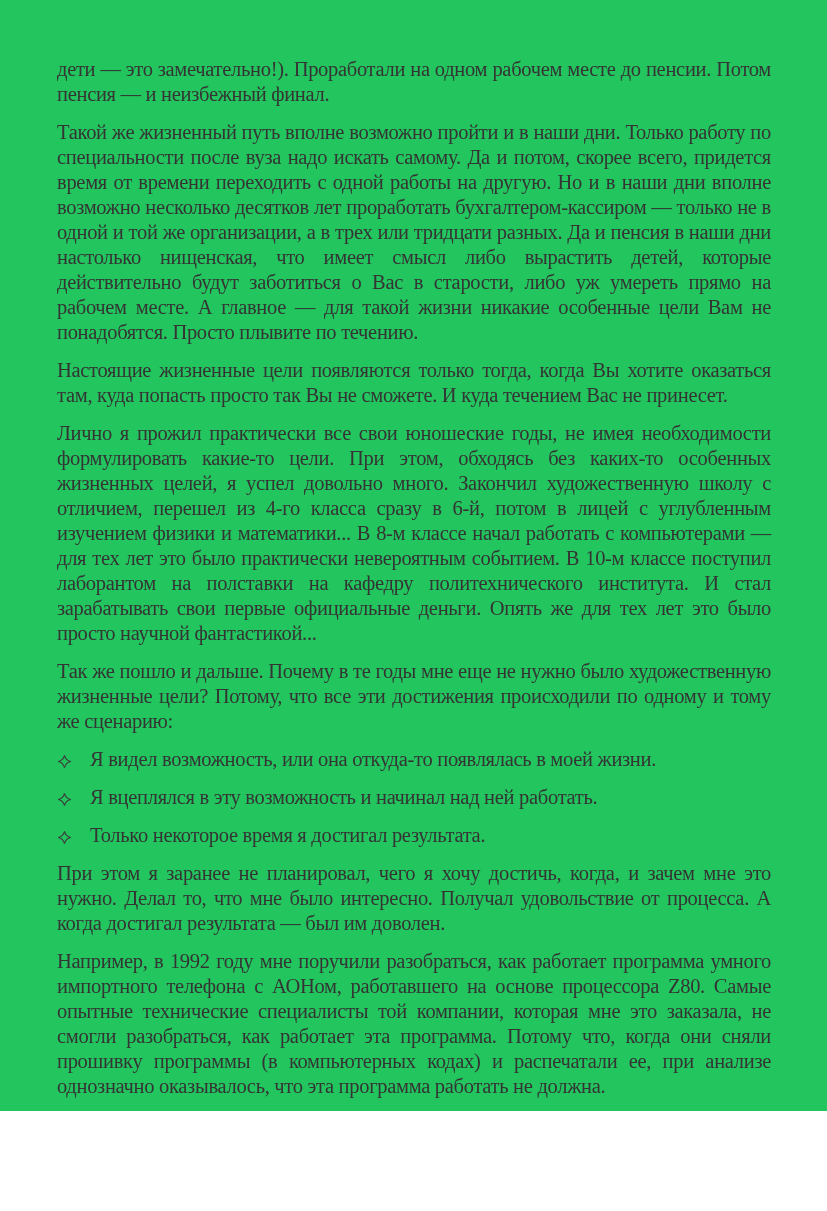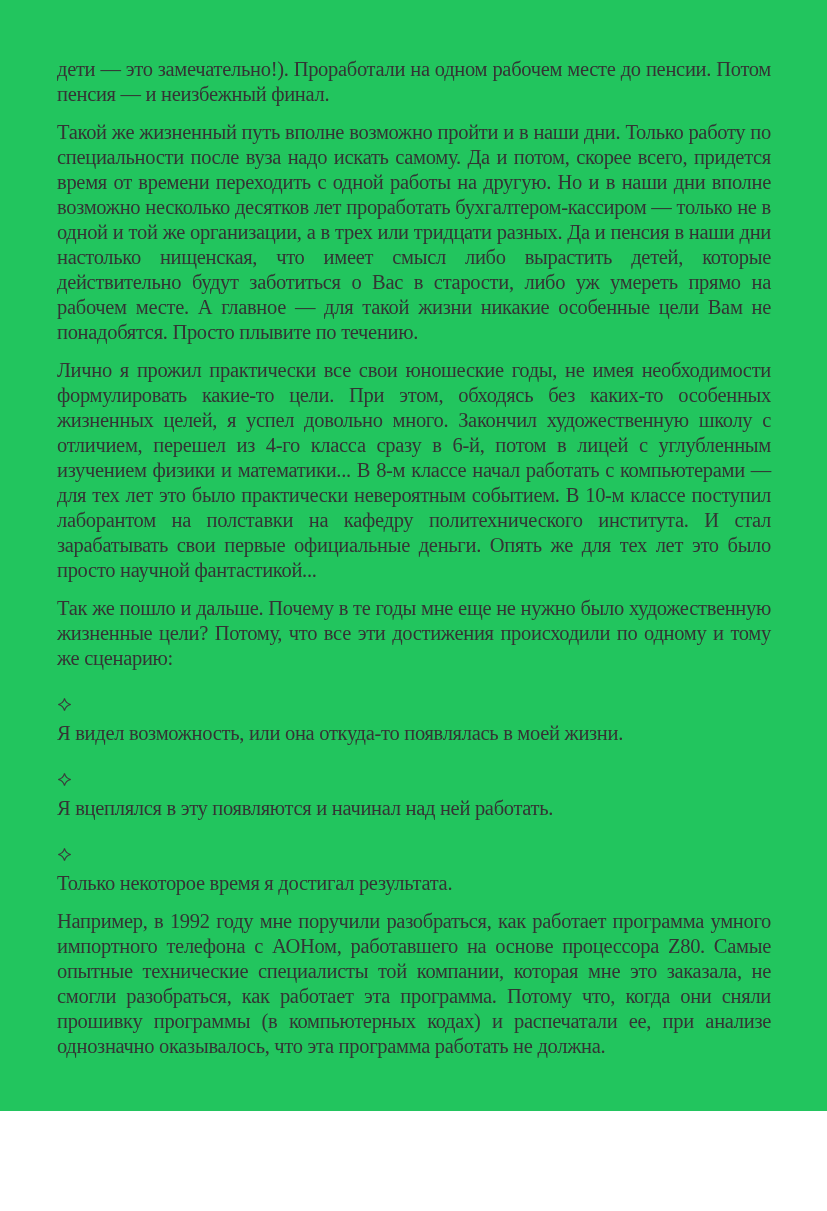--- a/index.html
+++ b/index.html
@@ -30,24 +30,23 @@
     text-align: justify;
     hyphens: auto;
   }
   ul.goal-list {
     list-style: none;
     margin: 0 0 13px 0;
     padding: 0;
   }
   ul.goal-list li {
     display: flex;
-    align-items: flex-start;
+    align-items: center;
     margin: 0 0 13px 0;
     text-align: left;
-    flex-direction: column;
   }
   .star-marker {
     flex: 0 0 33px;
     display: inline-flex;
     align-items: center;
     padding-top: 4px;
   }
   .star-marker svg {
     display: block;
   }
@@ -55,49 +54,51 @@
 </head>
 <body>
 
 <div class="page">
   <main class="content">
 
     <p>дети — это замечательно!). Проработали на одном рабочем месте до пенсии. Потом пенсия — и неизбежный финал.</p>
 
     <p>Такой же жизненный путь вполне возможно пройти и в наши дни. Только работу по специальности после вуза надо искать самому. Да и потом, скорее всего, придется время от времени переходить с одной работы на другую. Но и в наши дни вполне возможно несколько десятков лет проработать бухгалтером-кассиром — только не в одной и той же организации, а в трех или тридцати разных. Да и пенсия в наши дни настолько нищенская, что имеет смысл либо вырастить детей, которые действительно будут заботиться о Вас в старости, либо уж умереть прямо на рабочем месте. А главное — для такой жизни никакие особенные цели Вам не понадобятся. Просто плывите по течению.</p>
 
+    <p>Настоящие жизненные цели появляются только тогда, когда Вы хотите оказаться там, куда попасть просто так Вы не сможете. И куда течением Вас не принесет.</p>
 
     <p>Лично я прожил практически все свои юношеские годы, не имея необходимости формулировать какие-то цели. При этом, обходясь без каких-то особенных жизненных целей, я успел довольно много. Закончил художественную школу с отличием, перешел из 4-го класса сразу в 6-й, потом в лицей с углубленным изучением физики и математики... В 8-м классе начал работать с компьютерами — для тех лет это было практически невероятным событием. В 10-м классе поступил лаборантом на полставки на кафедру политехнического института. И стал зарабатывать свои первые официальные деньги. Опять же для тех лет это было просто научной фантастикой...</p>
 
     <p>Так же пошло и дальше. Почему в те годы мне еще не нужно было художественную жизненные цели? Потому, что все эти достижения происходили по одному и тому же сценарию:</p>
 
     <ul class="goal-list">
       <li>
         <span class="star-marker">
           <svg width="15" height="15" viewBox="0 0 24 24" aria-hidden="true">
             <path d="M12 2 C13.2 8 16 10.8 22 12 C16 13.2 13.2 16 12 22 C10.8 16 8 13.2 2 12 C8 10.8 10.8 8 12 2 Z" fill="none" stroke="#3a3a3a" stroke-width="1.8"></path>
           </svg>
         </span>
         <span>Я видел возможность, или она откуда-то появлялась в моей жизни.</span>
       </li>
       <li>
         <span class="star-marker">
           <svg width="15" height="15" viewBox="0 0 24 24" aria-hidden="true">
             <path d="M12 2 C13.2 8 16 10.8 22 12 C16 13.2 13.2 16 12 22 C10.8 16 8 13.2 2 12 C8 10.8 10.8 8 12 2 Z" fill="none" stroke="#3a3a3a" stroke-width="1.8"></path>
           </svg>
         </span>
-        <span>Я вцеплялся в эту появляются и начинал над ней работать.</span>
+        <span>Я вцеплялся в эту возможность и начинал над ней работать.</span>
       </li>
       <li>
         <span class="star-marker">
           <svg width="15" height="15" viewBox="0 0 24 24" aria-hidden="true">
             <path d="M12 2 C13.2 8 16 10.8 22 12 C16 13.2 13.2 16 12 22 C10.8 16 8 13.2 2 12 C8 10.8 10.8 8 12 2 Z" fill="none" stroke="#3a3a3a" stroke-width="1.8"></path>
           </svg>
         </span>
         <span>Только некоторое время я достигал результата.</span>
       </li>
     </ul>
 
+    <p>При этом я заранее не планировал, чего я хочу достичь, когда, и зачем мне это нужно. Делал то, что мне было интересно. Получал удовольствие от процесса. А когда достигал результата — был им доволен.</p>
 
     <p>Например, в 1992 году мне поручили разобраться, как работает программа умного импортного телефона с АОНом, работавшего на основе процессора Z80. Самые опытные технические специалисты той компании, которая мне это заказала, не смогли разобраться, как работает эта программа. Потому что, когда они сняли прошивку программы (в компьютерных кодах) и распечатали ее, при анализе однозначно оказывалось, что эта программа работать не должна.</p>
 
   </main>
 </div>
 
 </body></html>

